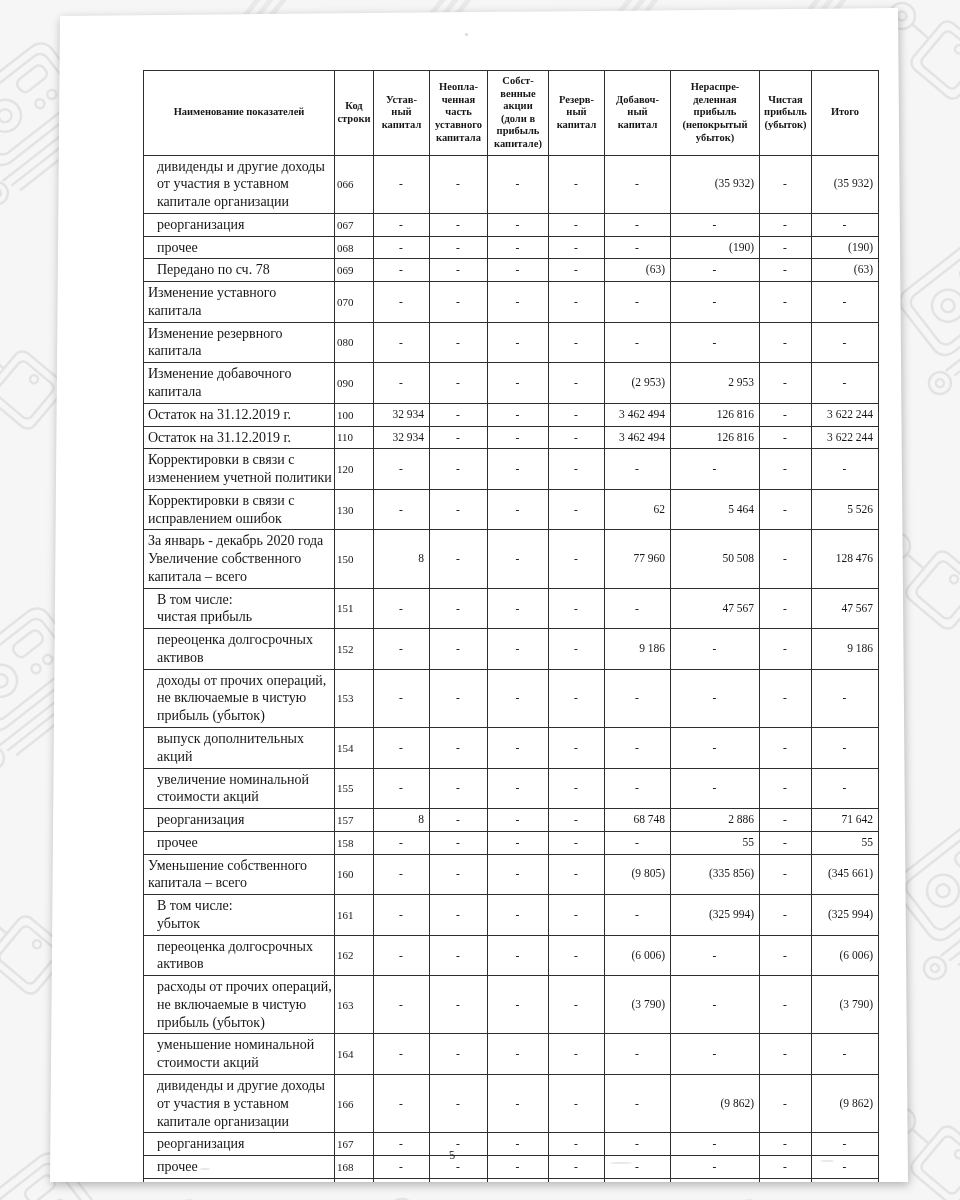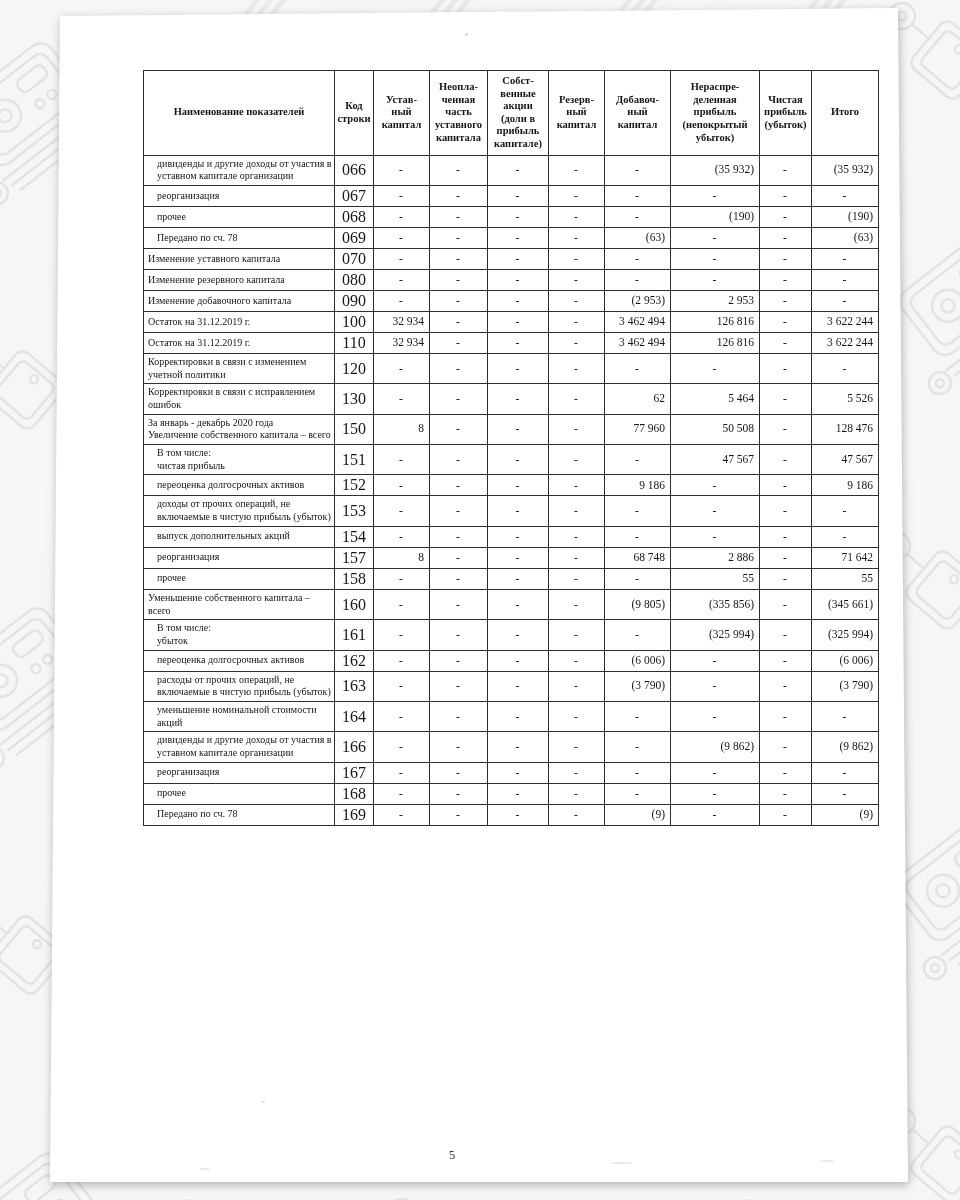--- a/index.html
+++ b/index.html
@@ -36,29 +36,29 @@
   }
   .doc-table th {
     font-size: 10.5px;
     font-weight: bold;
     text-align: center;
     line-height: 1.2;
     white-space: pre-line;
     padding: 4px 1px;
   }
   .doc-table td.label {
-    font-size: 10px;
+    font-size: 14px;
     line-height: 1.27;
     padding: 2px 2px 2px 4px;
     white-space: pre-line;
   }
   .doc-table td.label.ind { padding-left: 13px; }
   .doc-table td.code {
-    font-size: 16px;
-    text-align: center;
+    font-size: 11px;
+    text-align: left;
     padding: 1px 2px;
   }
   .doc-table td.val {
     font-size: 11.5px;
     text-align: right;
     padding: 1px 5px 1px 2px;
     line-height: 1.2;
   }
   .doc-table td.val.dash { text-align: center; padding-right: 3px; }
   .doc-table tbody tr { height: 17px; }
@@ -376,20 +376,32 @@
             <td class="val dash">-</td>
             <td class="val dash">-</td>
             <td class="val dash">-</td>
             <td class="val dash">-</td>
             <td class="val dash">-</td>
             <td class="val dash">-</td>
             <td class="val dash">-</td>
             <td class="val dash">-</td>
           </tr>
           <tr>
+            <td class="label ind">увеличение номинальной стоимости акций</td>
+            <td class="code">155</td>
+            <td class="val dash">-</td>
+            <td class="val dash">-</td>
+            <td class="val dash">-</td>
+            <td class="val dash">-</td>
+            <td class="val dash">-</td>
+            <td class="val dash">-</td>
+            <td class="val dash">-</td>
+            <td class="val dash">-</td>
+          </tr>
+          <tr>
             <td class="label ind">реорганизация</td>
             <td class="code">157</td>
             <td class="val">8</td>
             <td class="val dash">-</td>
             <td class="val dash">-</td>
             <td class="val dash">-</td>
             <td class="val">68 748</td>
             <td class="val">2 886</td>
             <td class="val dash">-</td>
             <td class="val">71 642</td>

